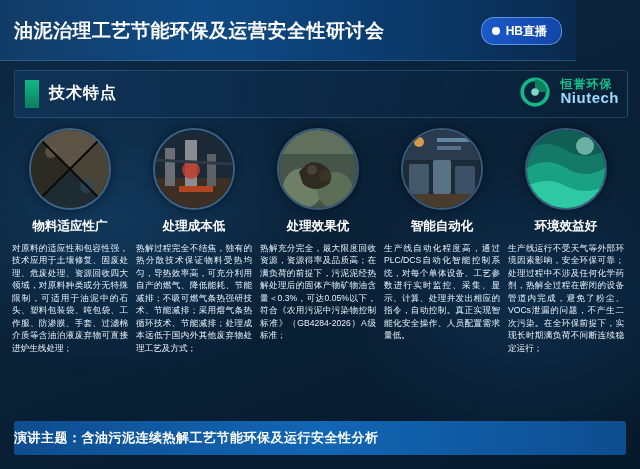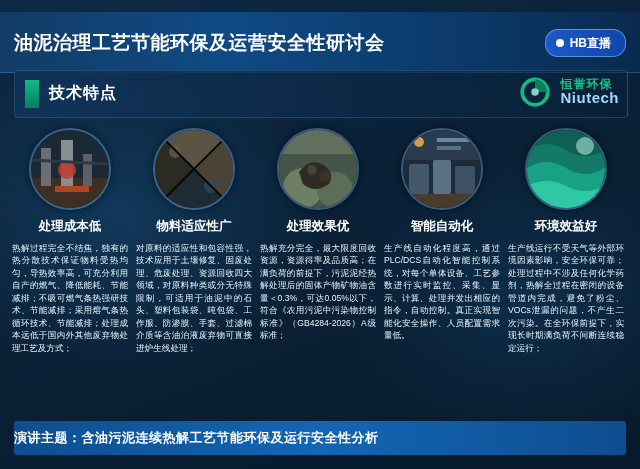--- a/index.html
+++ b/index.html
@@ -37,22 +37,22 @@
     height: 300px;
     right: -80px;
     bottom: 20px;
     background: radial-gradient(ellipse at center, rgba(25,80,130,0.30) 0%, rgba(10,33,55,0) 70%);
     pointer-events: none;
   }
 
   
   .header {
     position: absolute;
-    left: 0; top: 12px;
-    width: 640px;
+    left: 0; top: 0;
+    width: 576px;
     height: 60px;
     background: linear-gradient(90deg, #123c66 0%, #0f4a84 35%, #0b3a6b 70%, #0a2a4d 100%);
     border-bottom: 1px solid rgba(120,200,255,0.25);
   }
   .header-title {
     position: absolute;
     left: 14px;
     top: 18px;
     color: #ffffff;
     font-size: 19px;
@@ -231,55 +231,55 @@
         <span class="logo-en">Niutech</span>
       </div>
     </div>
   </div>
 
   <div class="cols">
 
     <div class="col">
       <div class="thumb">
         <svg width="78" height="78" viewBox="0 0 78 78">
-          <rect width="78" height="78" fill="#1b2836"></rect>
-          <rect x="0" y="48" width="78" height="30" fill="#3d2f23"></rect>
-          <rect x="10" y="18" width="10" height="38" fill="#6b6f75"></rect>
-          <rect x="30" y="10" width="12" height="46" fill="#8a8d92"></rect>
-          <rect x="52" y="24" width="9" height="32" fill="#5d6166"></rect>
-          <circle cx="36" cy="40" r="9" fill="#c0392b" opacity="0.85"></circle>
-          <rect x="24" y="56" width="34" height="6" fill="#b0451f"></rect>
-          <path d="M0 30 L78 34" stroke="#2c3a48" stroke-width="3"></path>
-        </svg>
-      </div>
-      <div class="col-title">处理成本低</div>
-      <div class="col-body">热解过程完全不结焦，独有的热分散技术保证物料受热均匀，导热效率高，可充分利用自产的燃气、降低能耗、节能减排；不吸可燃气条热强研技术、节能减排；采用熔气条热循环技术、节能减排；处理成本远低于国内外其他废弃物处理工艺及方式；</div>
-    </div>
-
-    <div class="col">
-      <div class="thumb">
-        <svg width="78" height="78" viewBox="0 0 78 78">
           <rect width="78" height="78" fill="#3a3a33"></rect>
           <path d="M0 0 L39 39 L0 78 Z" fill="#2b2b24"></path>
           <path d="M78 0 L39 39 L78 78 Z" fill="#4a4438"></path>
           <path d="M0 0 L39 39 L78 0 Z" fill="#5c5344"></path>
           <path d="M0 78 L39 39 L78 78 Z" fill="#1f2b33"></path>
           <circle cx="20" cy="22" r="6" fill="#6b6253" opacity="0.7"></circle>
           <circle cx="56" cy="56" r="7" fill="#2e4a5c" opacity="0.7"></circle>
           <line x1="0" y1="0" x2="78" y2="78" stroke="#0a0a08" stroke-width="2"></line>
           <line x1="78" y1="0" x2="0" y2="78" stroke="#0a0a08" stroke-width="2"></line>
         </svg>
       </div>
       <div class="col-title">物料适应性广</div>
       <div class="col-body">对原料的适应性和包容性强，技术应用于土壤修复、固废处理、危废处理、资源回收四大领域，对原料种类或分无特殊限制，可适用于油泥中的石头、塑料包装袋、吨包袋、工作服、防渗膜、手套、过滤棉介质等含油泊液废弃物可直接进炉生线处理；</div>
     </div>
 
     <div class="col">
       <div class="thumb">
         <svg width="78" height="78" viewBox="0 0 78 78">
+          <rect width="78" height="78" fill="#1b2836"></rect>
+          <rect x="0" y="48" width="78" height="30" fill="#3d2f23"></rect>
+          <rect x="10" y="18" width="10" height="38" fill="#6b6f75"></rect>
+          <rect x="30" y="10" width="12" height="46" fill="#8a8d92"></rect>
+          <rect x="52" y="24" width="9" height="32" fill="#5d6166"></rect>
+          <circle cx="36" cy="40" r="9" fill="#c0392b" opacity="0.85"></circle>
+          <rect x="24" y="56" width="34" height="6" fill="#b0451f"></rect>
+          <path d="M0 30 L78 34" stroke="#2c3a48" stroke-width="3"></path>
+        </svg>
+      </div>
+      <div class="col-title">处理成本低</div>
+      <div class="col-body">热解过程完全不结焦，独有的热分散技术保证物料受热均匀，导热效率高，可充分利用自产的燃气、降低能耗、节能减排；不吸可燃气条热强研技术、节能减排；采用熔气条热循环技术、节能减排；处理成本远低于国内外其他废弃物处理工艺及方式；</div>
+    </div>
+
+    <div class="col">
+      <div class="thumb">
+        <svg width="78" height="78" viewBox="0 0 78 78">
           <rect width="78" height="78" fill="#46554a"></rect>
           <circle cx="24" cy="58" r="20" fill="#6d7f64"></circle>
           <circle cx="56" cy="60" r="18" fill="#5c6e55"></circle>
           <path d="M20 42 q12 -16 26 -6 q10 8 4 18 q-14 10 -26 0 Z" fill="#2f2a22"></path>
           <circle cx="33" cy="40" r="5" fill="#4a4236"></circle>
           <circle cx="46" cy="46" r="6" fill="#3a3328"></circle>
           <rect x="0" y="0" width="78" height="24" fill="#7b8c70" opacity="0.5"></rect>
         </svg>
       </div>
       <div class="col-title">处理效果优</div>

